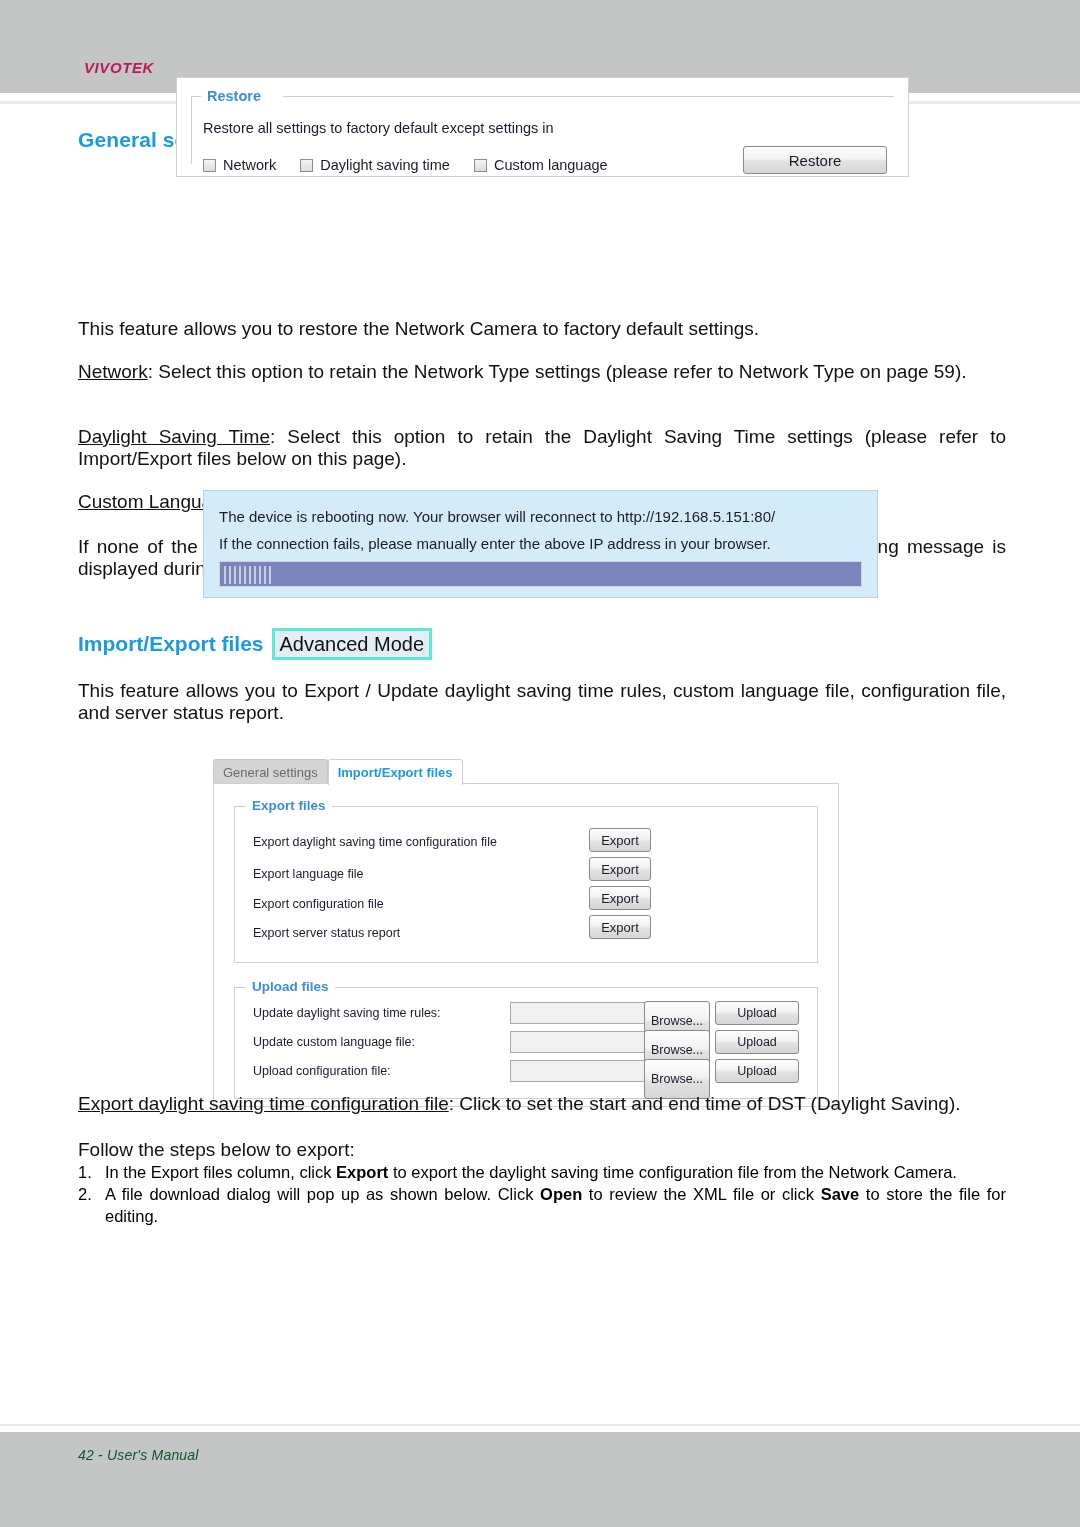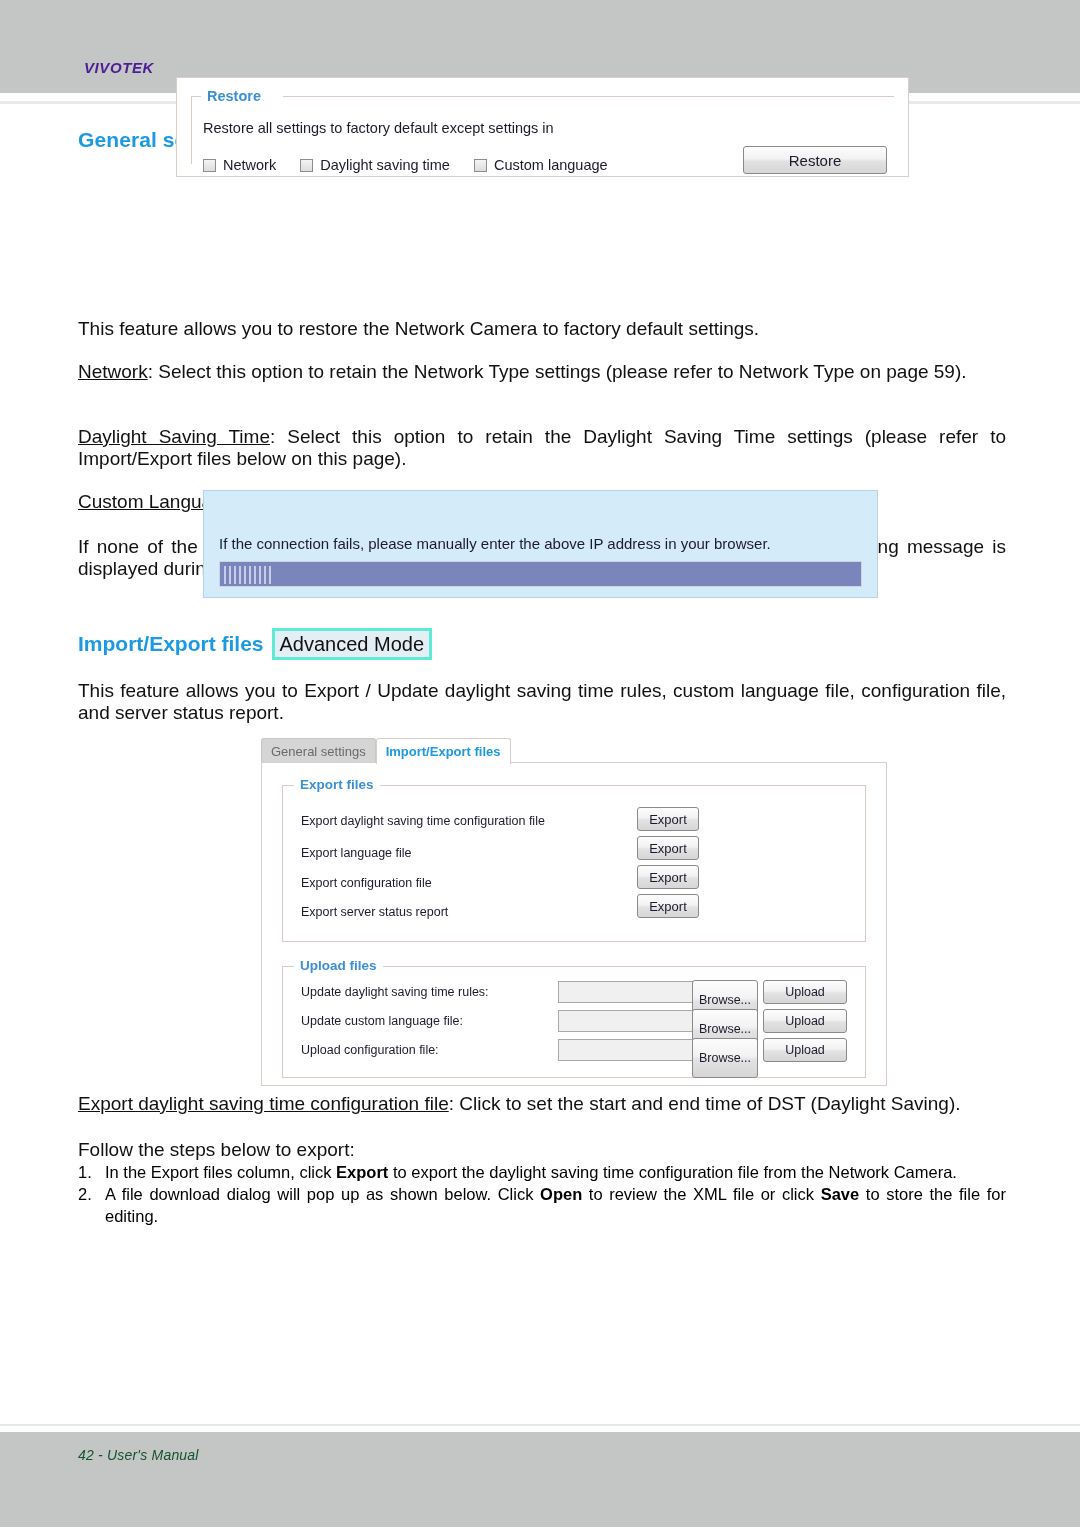--- a/index.html
+++ b/index.html
@@ -25,21 +25,21 @@
     background: #c3c6c5;
   }
   .brand {
     position: absolute;
     left: 84px;
     top: 59px;
     font-size: 15px;
     font-weight: bold;
     font-style: italic;
     letter-spacing: 0.6px;
-    color: #4c1d95;
+    color: #be185d;
   }
   .header-rule {
     position: absolute;
     left: 0; top: 101px;
     width: 1080px;
     height: 3px;
     background: #e9eaea;
   }
 
   h1.section-title {
@@ -232,24 +232,23 @@
     font-size: 20px;
     padding: 0 5px;
     display: block;
     line-height: 26px;
   }
 
   
   .ie-panel {
     position: absolute;
     left: 213px;
-    top: 737px;
+    top: 758px;
     width: 626px;
     height: 349px;
-    margin-left: 48px;
   }
   .tabs {
     position: absolute;
     left: 0; top: 0;
     display: flex;
     align-items: flex-end;
     height: 26px;
   }
   .tab {
     box-sizing: border-box;
@@ -434,20 +433,21 @@
 
 <div class="para-block" style="top:491px;">
   <p class="body-text"><span class="u">Custom Language</span><span>: Select this option to retain the Custom Language settings.</span></p>
 </div>
 
 <div class="para-block" style="top:536px;">
   <p class="body-text">If none of the options is selected, all settings will be restored to factory default.  The following message is displayed during the restoring process.</p>
 </div>
 
 <div class="reboot-box">
+  <div class="reboot-line l1">The device is rebooting now. Your browser will reconnect to http://192.168.5.151:80/</div>
   <div class="reboot-line l2">If the connection fails, please manually enter the above IP address in your browser.</div>
   <div class="reboot-progress">
     <div class="stripes"></div>
   </div>
 </div>
 
 <div class="ie-heading">
   <span class="title">Import/Export files</span>
   <span class="adv-badge">
     <span class="inner">Advanced Mode</span>

